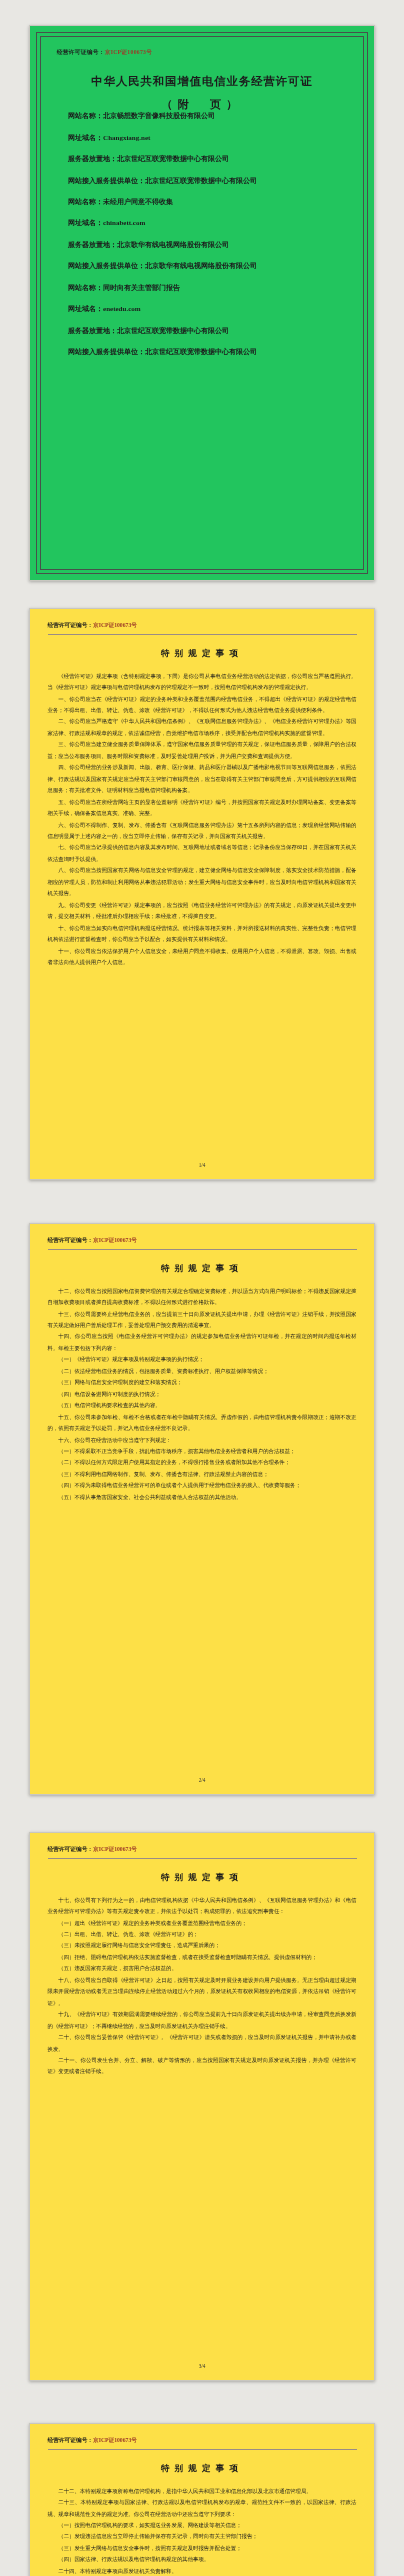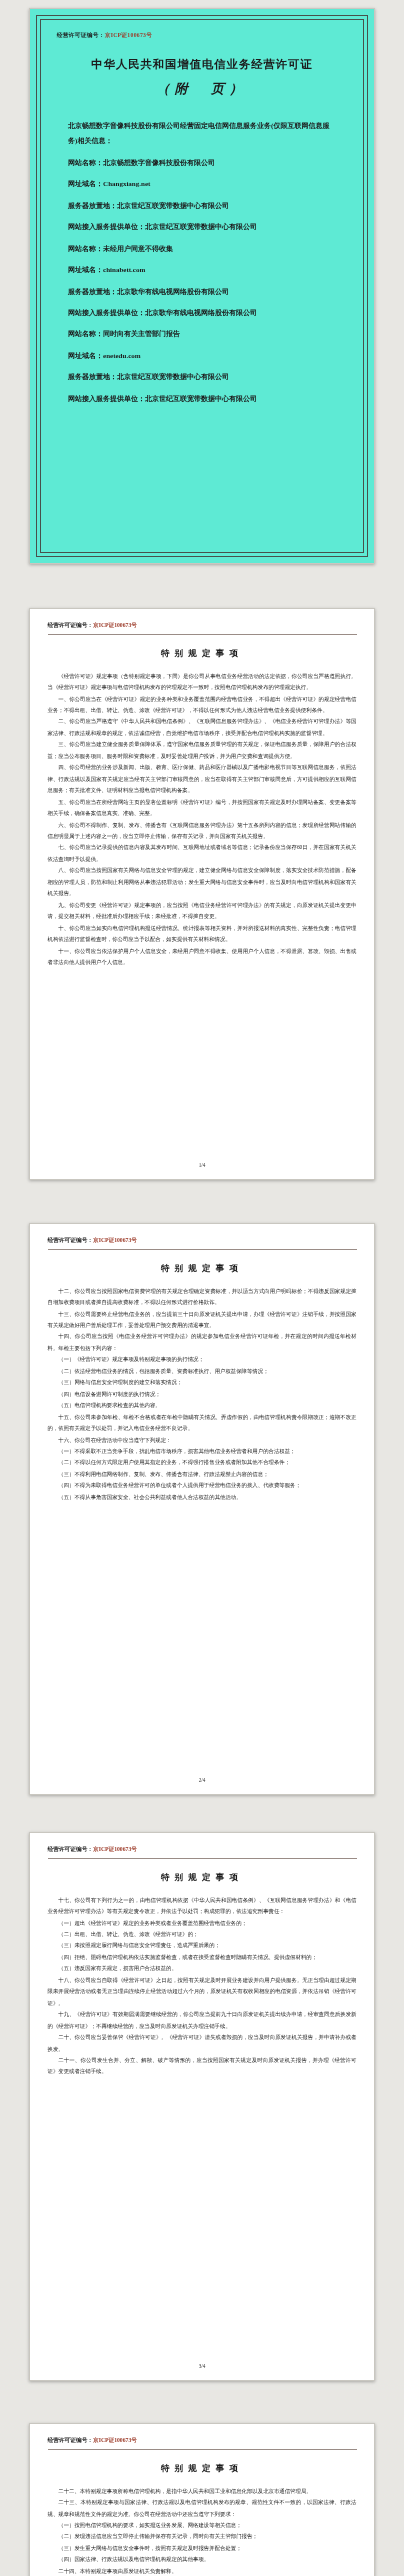--- a/index.html
+++ b/index.html
@@ -13,27 +13,27 @@
     position:relative;
     width:405px;
     height:2873px;
     background:#e8e7e3;
     overflow:hidden;
   }
   .page {
     position:absolute;
     left:29px;
     width:346px;
-    background:#ffffff;
+    background:#fde047;
     border:0.5px solid #c9c7c0;
     box-shadow:0 1px 3.1px rgba(0,0,0,0.28);
     box-sizing:border-box;
   }
   
-  .cert-page { top:8px; height:556px; background:#5eead4; }
+  .cert-page { top:25px; height:556px; background:#22c55e; }
   .cert-frame {
     position:absolute; inset:6.2px;
     border:1.5px solid #47514b;
   }
   .cert-frame-inner {
     position:absolute; inset:3.1px;
     border:0.5px solid #47514b;
     padding:11.3px 15.5px;
     box-sizing:border-box;
   }
@@ -42,24 +42,23 @@
   .cert-title {
     margin-top:17.5px;
     text-align:center;
     font-size:11.3px;
     font-weight:bold;
     letter-spacing:1px;
   }
   .cert-subtitle {
     margin-top:8.2px;
     text-align:center;
-    font-size:13px;
+    font-size:11px;
     font-weight:bold;
     letter-spacing:5.2px;
-    font-style:italic;
   }
   .cert-intro {
     margin:20.6px 11.3px 9.3px 11.3px;
     font-size:7px;
     font-weight:bold;
     line-height:2.2;
   }
   .cert-fields { margin:0 11.3px; }
   .cert-line { margin:0 0 12px 0; font-size:7px; font-weight:bold; line-height:1.35; }
   
@@ -104,21 +103,20 @@
 <div class="canvas">
 
   <section class="page cert-page">
     <div class="cert-frame">
       <div class="cert-frame-inner">
         <div class="cert-header">
           <span>经营许可证编号：</span><span class="lic-no">京ICP证100673号</span>
         </div>
         <div class="cert-title">中华人民共和国增值电信业务经营许可证</div>
         <div class="cert-subtitle">（附　页）</div>
-        <p class="cert-intro">北京畅想数字音像科技股份有限公司经营固定电信网信息服务业务(仅限互联网信息服务)相关信息：</p>
         <div class="cert-fields">
 
             <p class="cert-line"><span>网站名称：</span><span>北京畅想数字音像科技股份有限公司</span></p>
 
             <p class="cert-line"><span>网址域名：</span><span>Changxiang.net</span></p>
 
             <p class="cert-line"><span>服务器放置地：</span><span>北京世纪互联宽带数据中心有限公司</span></p>
 
             <p class="cert-line"><span>网站接入服务提供单位：</span><span>北京世纪互联宽带数据中心有限公司</span></p>
 

